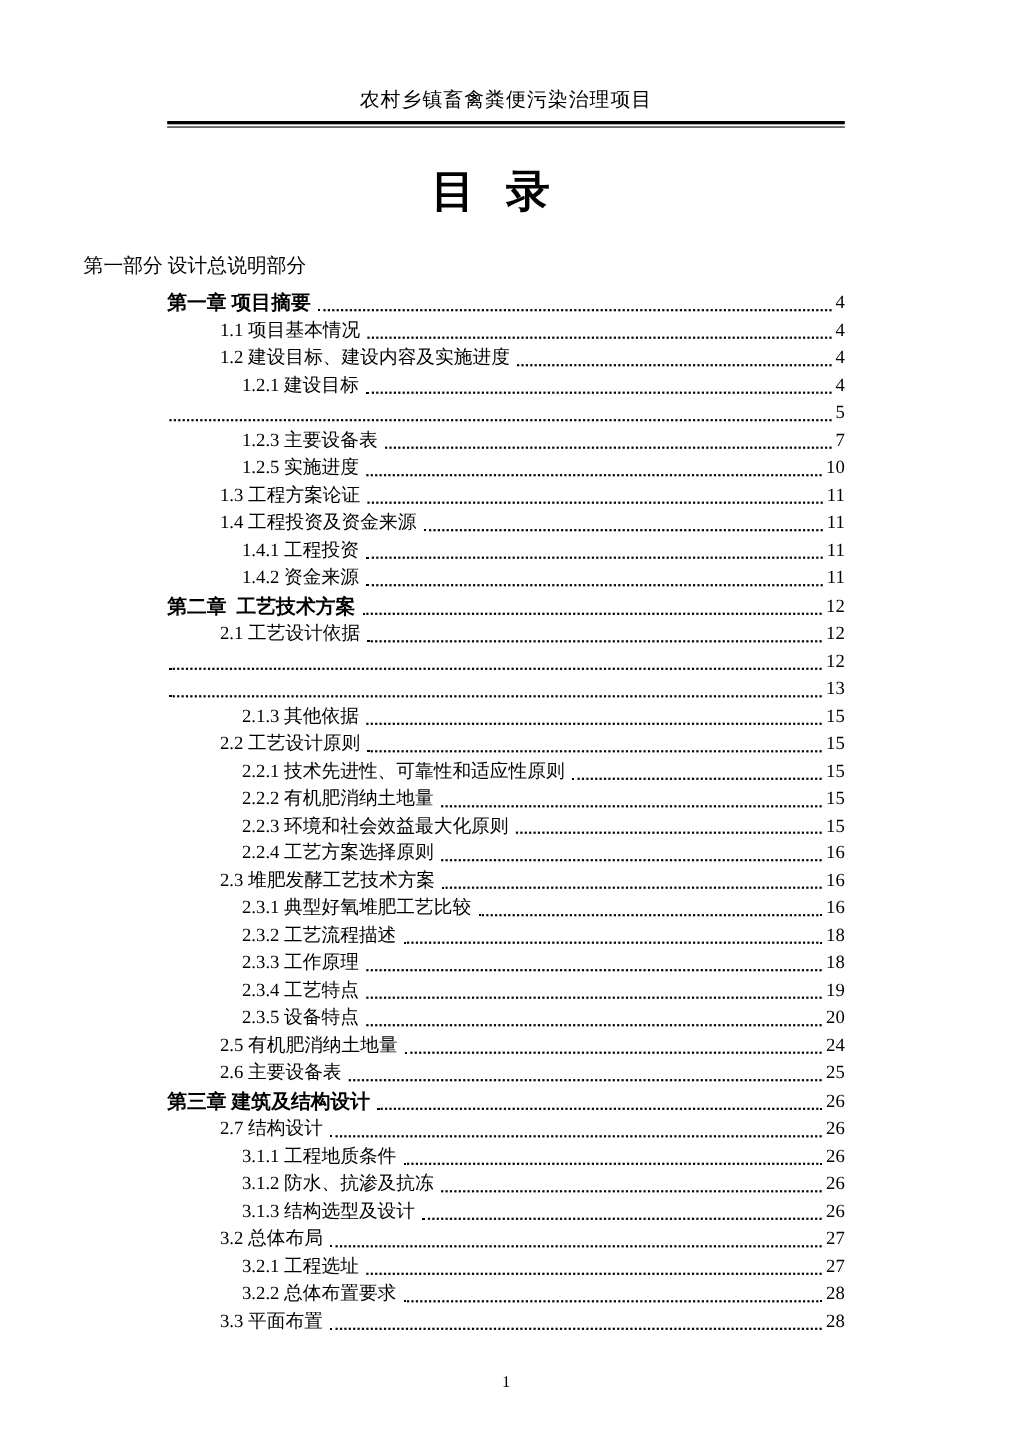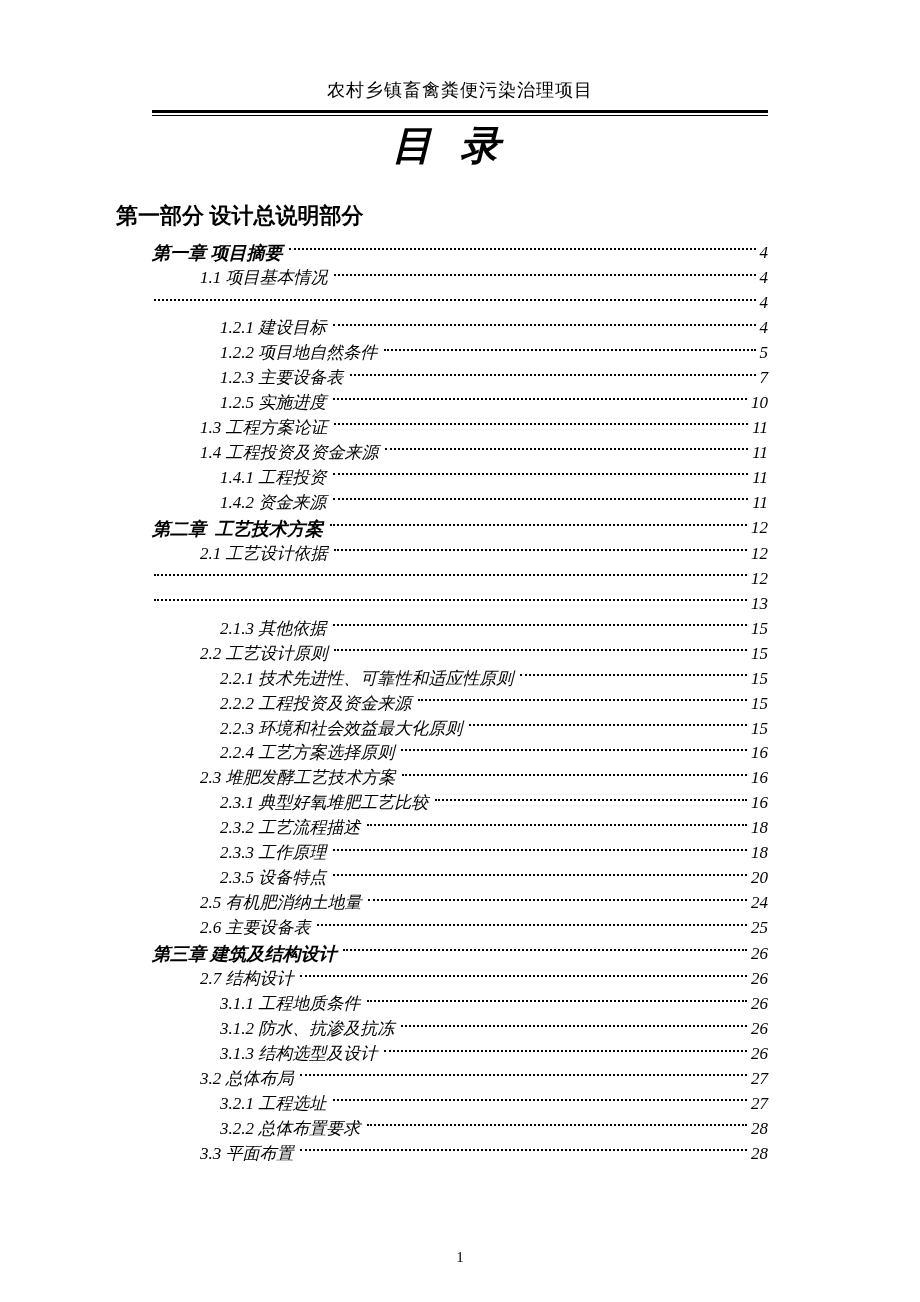--- a/index.html
+++ b/index.html
@@ -31,38 +31,36 @@
     margin: 2px 152px 0 152px;
     border: none;
     border-top: 1px solid #000;
   }
   .doc-title {
     text-align: center;
     font-size: 40px;
     font-weight: bold;
     font-family: "KaiTi", "STKaiti", serif;
     letter-spacing: 28px;
-    margin-top: 2px;
-    font-style: italic;
+    margin-top: 30px;
   }
   .part-title {
-    font-size: 22px;
-    font-weight: bold;
-    margin: 28px 0 10px 116px;
+    font-size: 18px;
+    font-weight: normal;
+    margin: 28px 0 10px 76px;
   }
   .toc {
     margin: 0 152px 0 152px;
     font-size: 17px;
   }
   .toc-row {
     display: flex;
-    align-items: center;
+    align-items: flex-end;
     line-height: 1.35;
     margin-top: 2px;
-    font-style: italic;
   }
   .toc-label.lvl-0 { padding-left: 0; font-weight: bold; font-size: 18px; }
   .toc-label.lvl-1 { padding-left: 48px; }
   .toc-label.lvl-2 { padding-left: 68px; }
   .toc-label { white-space: pre; }
   .toc-dots {
     flex: 1 1 auto;
     border-bottom: 2px dotted #000;
     transform: translateY(-4px);
     margin: 0 2px;
@@ -97,30 +95,30 @@
         <span class="toc-label lvl-0">第一章 项目摘要 </span>
         <span class="toc-dots"></span>
         <span class="toc-page">4</span>
       </div>
       <div class="toc-row">
         <span class="toc-label lvl-1">1.1 项目基本情况 </span>
         <span class="toc-dots"></span>
         <span class="toc-page">4</span>
       </div>
       <div class="toc-row">
+        <span class="toc-label lvl-1">1.2 建设目标、建设内容及实施进度 </span>
         <span class="toc-dots"></span>
         <span class="toc-page">4</span>
       </div>
       <div class="toc-row">
         <span class="toc-label lvl-2">1.2.1 建设目标 </span>
         <span class="toc-dots"></span>
         <span class="toc-page">4</span>
       </div>
       <div class="toc-row">
-        <span class="toc-label lvl-2">1.2.2 项目地自然条件 </span>
         <span class="toc-dots"></span>
         <span class="toc-page">5</span>
       </div>
       <div class="toc-row">
         <span class="toc-label lvl-2">1.2.3 主要设备表 </span>
         <span class="toc-dots"></span>
         <span class="toc-page">7</span>
       </div>
       <div class="toc-row">
         <span class="toc-label lvl-2">1.2.5 实施进度 </span>
@@ -174,21 +172,21 @@
         <span class="toc-label lvl-1">2.2 工艺设计原则 </span>
         <span class="toc-dots"></span>
         <span class="toc-page">15</span>
       </div>
       <div class="toc-row">
         <span class="toc-label lvl-2">2.2.1 技术先进性、可靠性和适应性原则 </span>
         <span class="toc-dots"></span>
         <span class="toc-page">15</span>
       </div>
       <div class="toc-row">
-        <span class="toc-label lvl-2">2.2.2 工程投资及资金来源 </span>
+        <span class="toc-label lvl-2">2.2.2 有机肥消纳土地量 </span>
         <span class="toc-dots"></span>
         <span class="toc-page">15</span>
       </div>
       <div class="toc-row">
         <span class="toc-label lvl-2">2.2.3 环境和社会效益最大化原则 </span>
         <span class="toc-dots"></span>
         <span class="toc-page">15</span>
       </div>
       <div class="toc-row">
         <span class="toc-label lvl-2">2.2.4 工艺方案选择原则 </span>
@@ -209,20 +207,25 @@
         <span class="toc-label lvl-2">2.3.2 工艺流程描述 </span>
         <span class="toc-dots"></span>
         <span class="toc-page">18</span>
       </div>
       <div class="toc-row">
         <span class="toc-label lvl-2">2.3.3 工作原理 </span>
         <span class="toc-dots"></span>
         <span class="toc-page">18</span>
       </div>
       <div class="toc-row">
+        <span class="toc-label lvl-2">2.3.4 工艺特点 </span>
+        <span class="toc-dots"></span>
+        <span class="toc-page">19</span>
+      </div>
+      <div class="toc-row">
         <span class="toc-label lvl-2">2.3.5 设备特点 </span>
         <span class="toc-dots"></span>
         <span class="toc-page">20</span>
       </div>
       <div class="toc-row">
         <span class="toc-label lvl-1">2.5 有机肥消纳土地量 </span>
         <span class="toc-dots"></span>
         <span class="toc-page">24</span>
       </div>
       <div class="toc-row">

